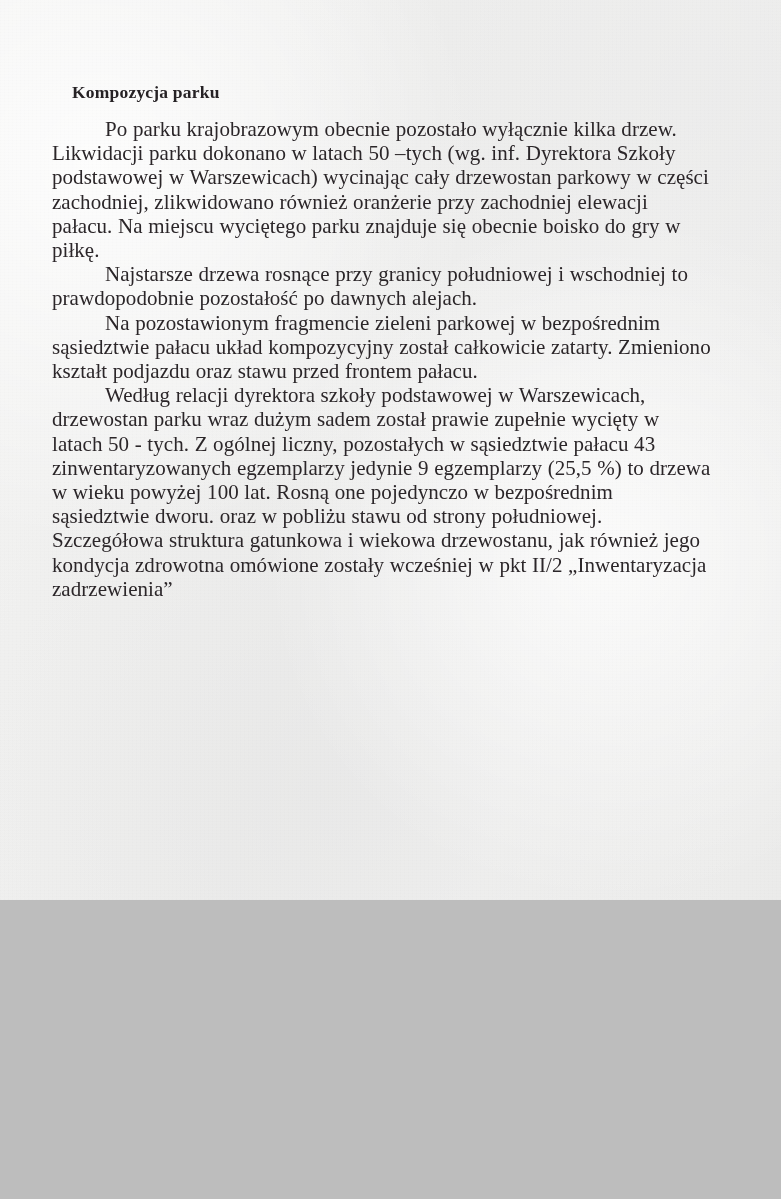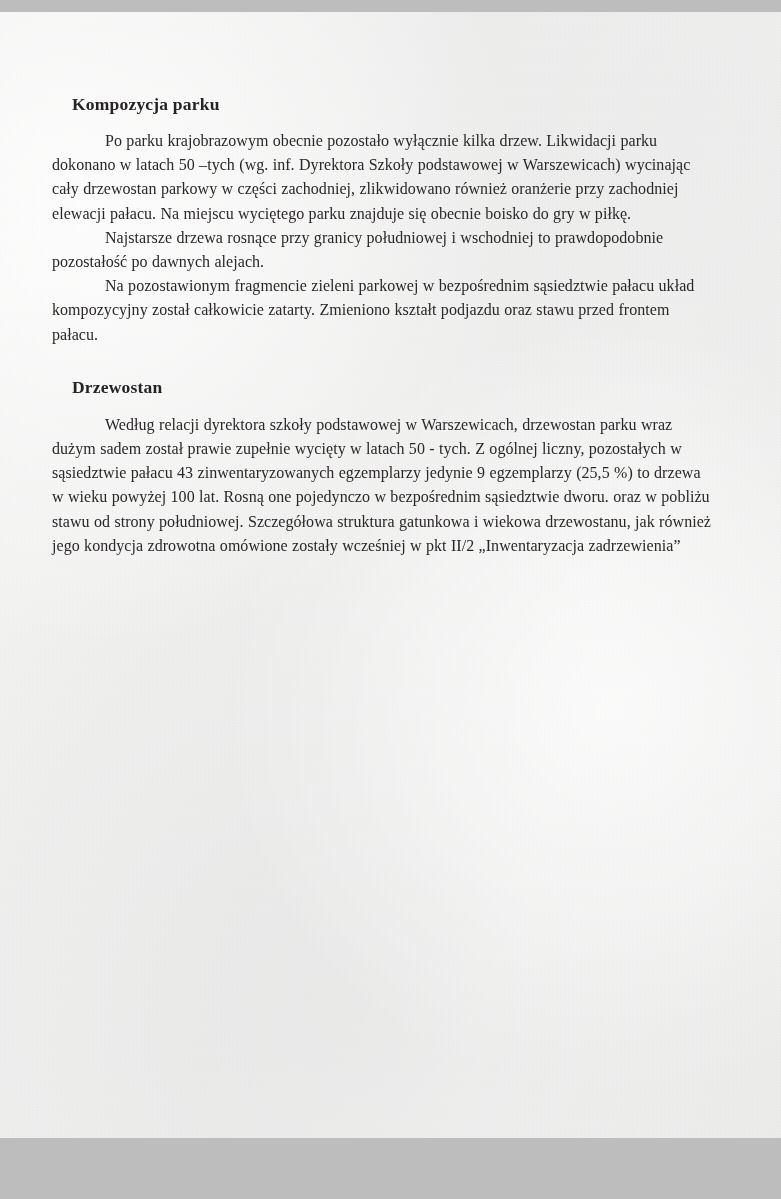--- a/index.html
+++ b/index.html
@@ -9,22 +9,22 @@
   }
 
   body {
     background: #bdbdbd;
     font-family: "Liberation Serif", "DejaVu Serif", serif;
   }
 
   .page {
     position: relative;
     width: 781px;
-    height: 1126px;
-    margin: 12px auto;
+    height: 900px;
+    margin: 0 auto;
     box-sizing: border-box;
     background-color: #f1f1f0;
     
     background-image:
       radial-gradient(circle at 12% 18%, rgba(255,255,255,0.85) 0%, rgba(255,255,255,0) 38%),
       radial-gradient(circle at 78% 62%, rgba(255,255,255,0.7) 0%, rgba(255,255,255,0) 42%),
       radial-gradient(circle at 42% 88%, rgba(228,228,228,0.55) 0%, rgba(228,228,228,0) 45%),
       radial-gradient(circle at 90% 10%, rgba(233,233,233,0.6) 0%, rgba(233,233,233,0) 40%),
       linear-gradient(105deg, #f3f3f2 0%, #eeeeed 45%, #f2f2f1 70%, #ebebea 100%);
     overflow: hidden;
@@ -59,21 +59,21 @@
     line-height: 1.2;
   }
 
   h2.section-heading.second {
     margin-top: 30px;
     margin-bottom: 15px;
   }
 
   p.body-par {
     font-family: "Liberation Serif", "DejaVu Serif", serif;
-    font-size: 16px;
+    font-size: 21px;
     line-height: 24.2px;
     color: #2b2629;
     margin: 0;
     text-indent: 53px;
     text-align: left;
     letter-spacing: 0.05px;
     word-spacing: 0.3px;
   }
 
   p.body-par + p.body-par {
@@ -100,20 +100,19 @@
   <div class="content">
 
     <h2 class="section-heading">Kompozycja parku</h2>
 
     <p class="body-par">Po parku krajobrazowym obecnie pozostało wyłącznie kilka drzew. Likwidacji parku dokonano w latach 50 –tych (wg. inf. Dyrektora Szkoły podstawowej w Warszewicach) wycinając cały drzewostan parkowy w części zachodniej, zlikwidowano również oranżerie przy zachodniej elewacji pałacu. Na miejscu wyciętego parku znajduje się obecnie boisko do gry w piłkę.</p>
 
     <p class="body-par">Najstarsze drzewa rosnące przy granicy południowej i wschodniej to prawdopodobnie pozostałość po dawnych alejach.</p>
 
     <p class="body-par">Na pozostawionym fragmencie zieleni parkowej w bezpośrednim sąsiedztwie pałacu układ kompozycyjny został całkowicie zatarty. Zmieniono kształt podjazdu oraz stawu przed frontem pałacu.</p>
 
-    <h2 class="section-heading second">Drzewostan</h2>
 
     <p class="body-par">Według relacji dyrektora szkoły podstawowej w Warszewicach, drzewostan parku wraz dużym sadem został prawie zupełnie wycięty w latach 50 - tych. Z ogólnej liczny, pozostałych w sąsiedztwie pałacu 43 zinwentaryzowanych egzemplarzy jedynie 9 egzemplarzy (25,5 %) to drzewa w wieku powyżej 100 lat. Rosną one pojedynczo w bezpośrednim sąsiedztwie dworu. oraz w pobliżu stawu od strony południowej. Szczegółowa struktura gatunkowa i wiekowa drzewostanu, jak również jego kondycja zdrowotna omówione zostały wcześniej w pkt II/2 „Inwentaryzacja zadrzewienia”</p>
 
   </div>
 
   <div class="page-number">17</div>
 </div>
 
 </body></html>

